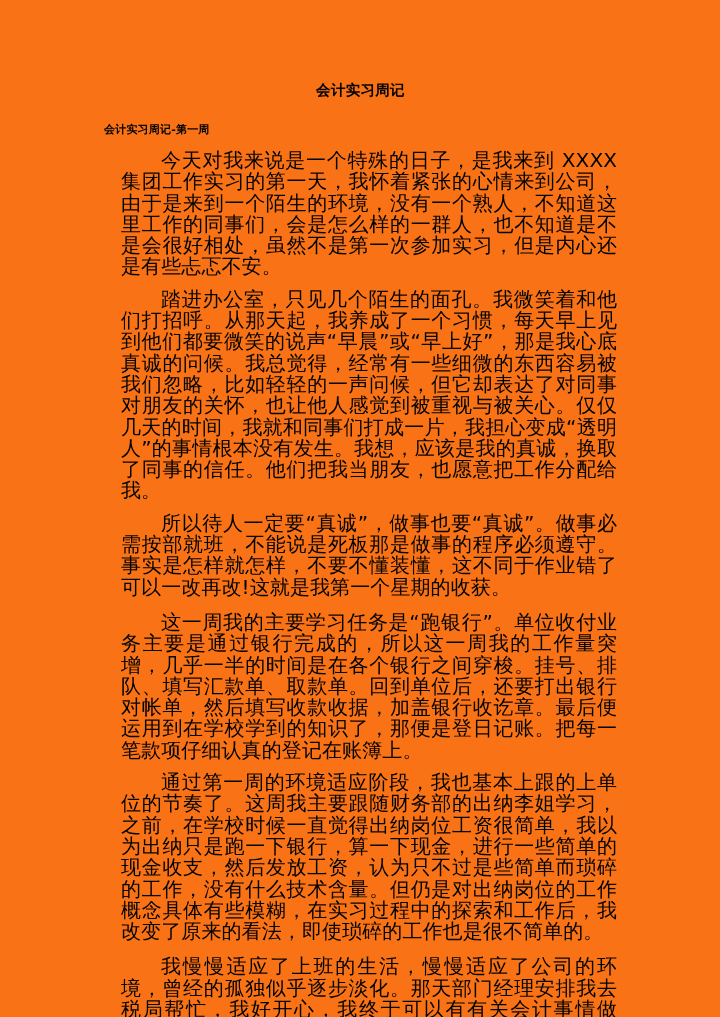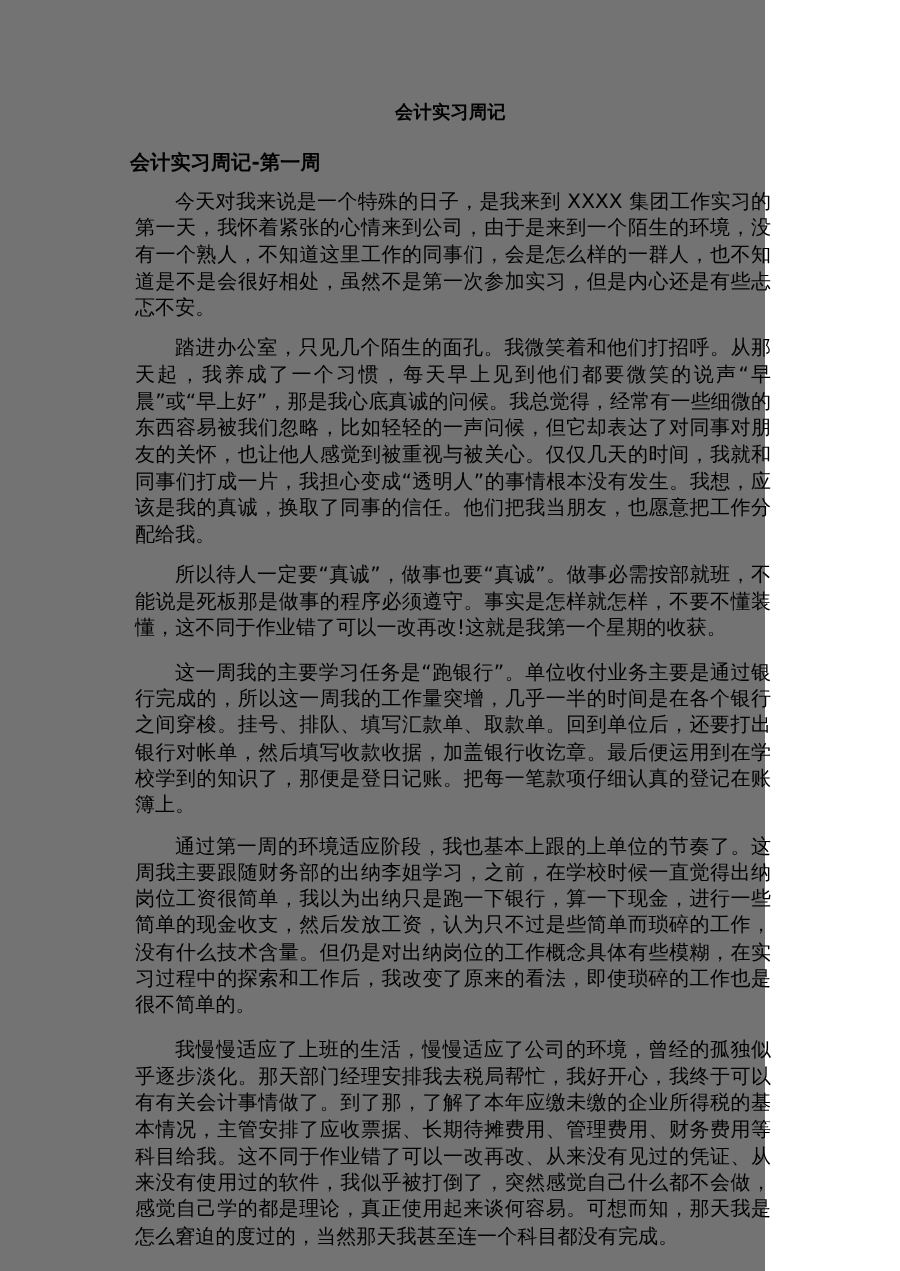--- a/index.html
+++ b/index.html
@@ -12,50 +12,50 @@
     height: 1017px;
     position: relative;
     font-family: "DejaVu Sans", "Liberation Sans", sans-serif;
     color: #000000;
     overflow: hidden;
   }
   .page {
     position: absolute;
     left: 0;
     top: 0;
-    width: 612px;
+    width: 720px;
     height: 1017px;
-    background: #737373;
+    background: #f97316;
   }
   .content {
     position: absolute;
     left: 104px;
     top: 80px;
     width: 513px;
   }
   .doc-title {
     text-align: center;
     font-size: 14.5px;
     font-weight: bold;
     line-height: 21px;
     margin: 0 0 18px 0;
     letter-spacing: 0.3px;
   }
   .section-heading {
-    font-size: 16px;
+    font-size: 11px;
     font-weight: bold;
     line-height: 21px;
     margin: 0 0 10px 0;
     text-align: left;
     letter-spacing: 0.2px;
   }
   .para {
-    font-size: 16px;
+    font-size: 20px;
     line-height: 21.3px;
-    margin: 0 0 11px 4px;
+    margin: 0 0 11px 17px;
     text-align: justify;
     text-justify: inter-ideograph;
     text-indent: 2em;
     letter-spacing: 0.1px;
     word-break: break-all;
   }
   .para:last-child {
     margin-bottom: 0;
   }
   .section {

